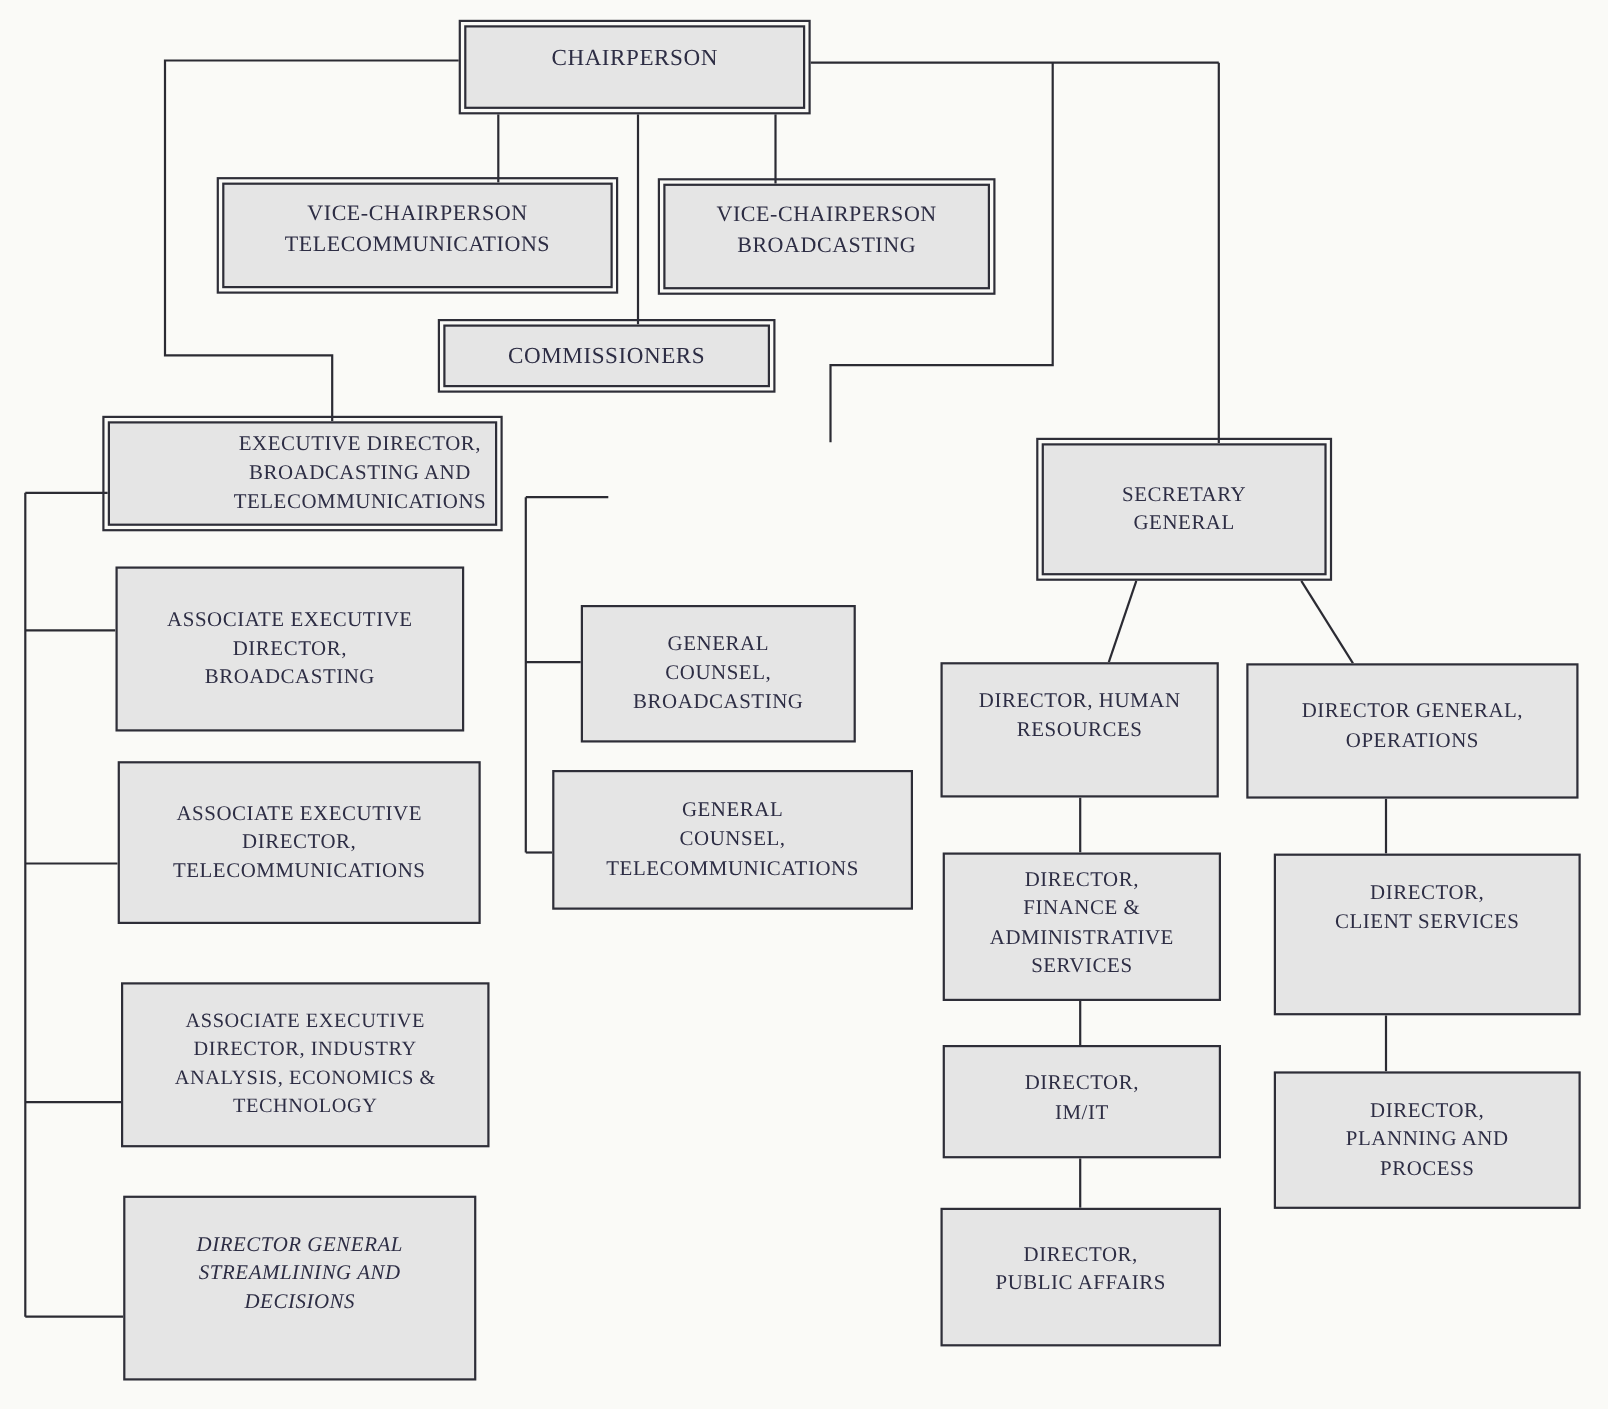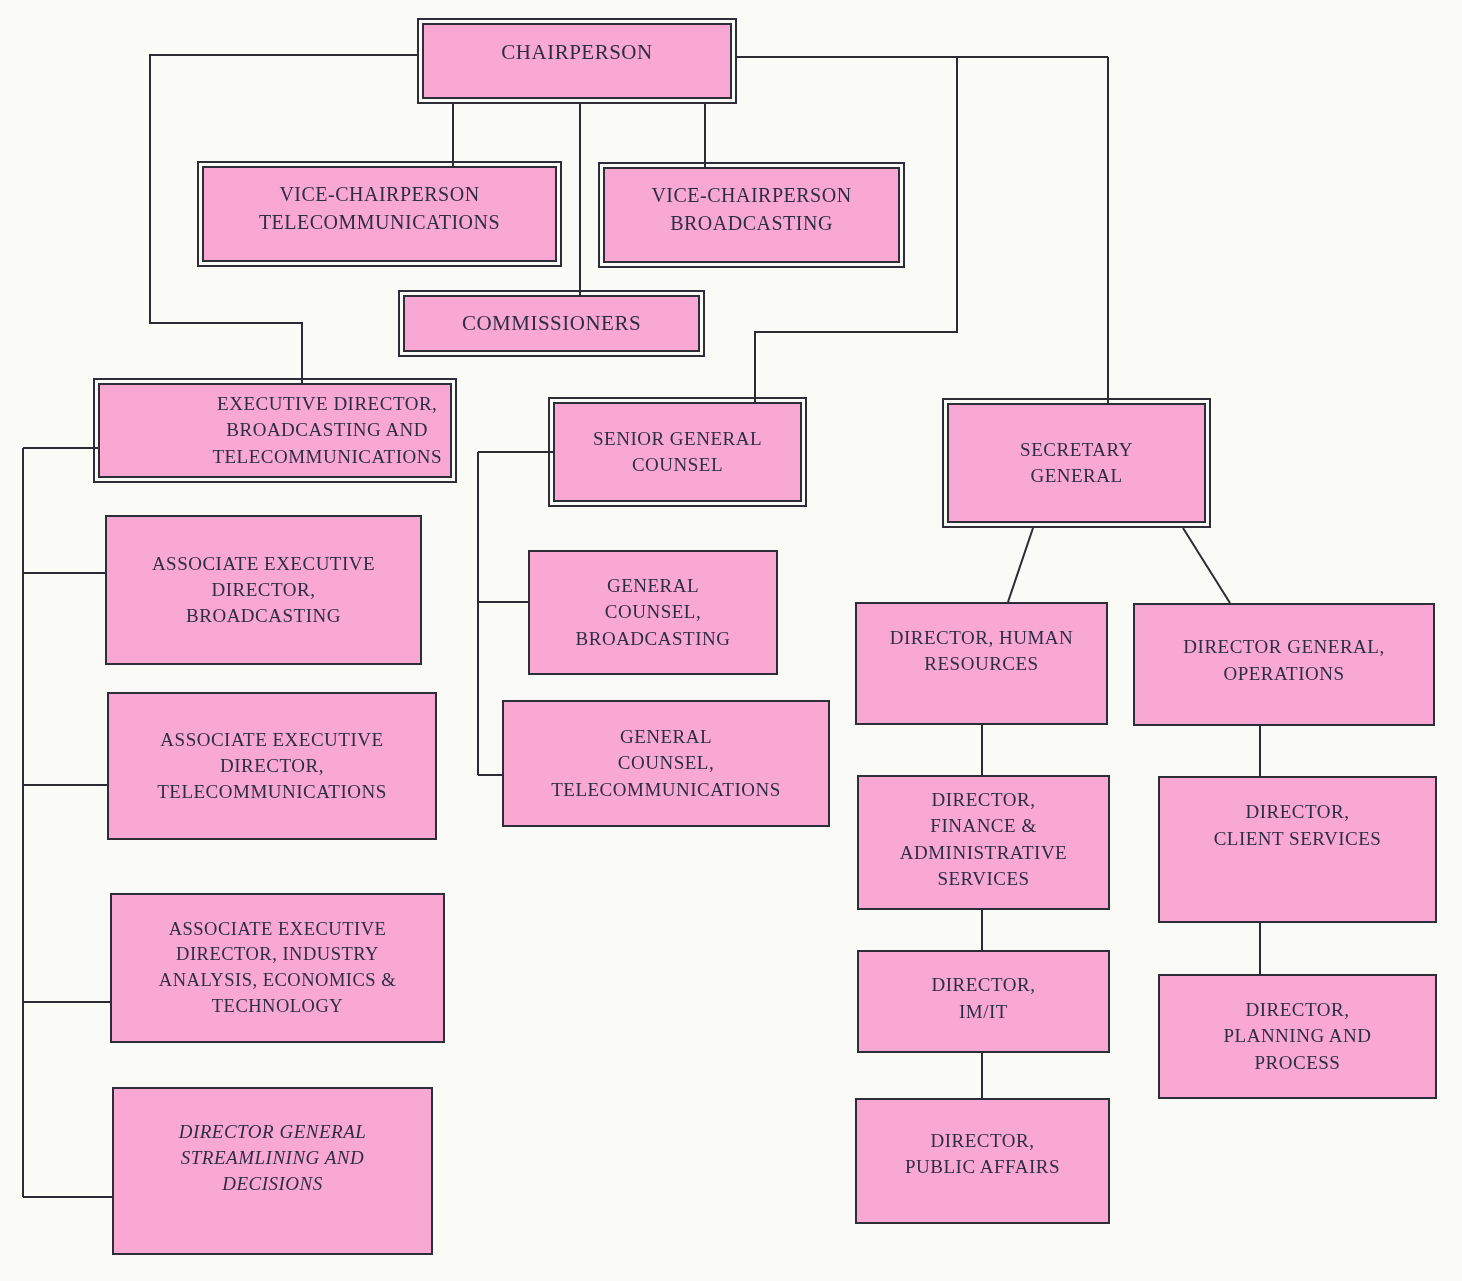--- a/index.html
+++ b/index.html
@@ -9,21 +9,21 @@
     font-family:"Liberation Serif", serif;
     position:relative;
     overflow:hidden;
   }
   #canvas{position:absolute;left:0;top:0;width:1462px;height:1281px;}
   #wires{position:absolute;left:0;top:0;}
   .node{
     position:absolute;
     box-sizing:border-box;
     border:2px solid #2e2e38;
-    background:#f9a8d4;
+    background:#e5e5e5;
     display:flex;align-items:center;justify-content:center;
     text-align:center;
     color:#2d2d44;
     font-size:19px;
     letter-spacing:0.5px;
     line-height:1.38;
     padding:4px 8px;
   }
   .node span{white-space:pre-line;display:block;}
   .double{
@@ -105,24 +105,20 @@
 BROADCASTING</span>
   </div>
   <div class="node double n-commissioners">
     <span>COMMISSIONERS</span>
   </div>
   <div class="node double n-exec-director">
     <span>EXECUTIVE DIRECTOR,
 BROADCASTING AND
 TELECOMMUNICATIONS</span>
   </div>
-  <div class="node double n-senior-gc">
-    <span>SENIOR GENERAL
-COUNSEL</span>
-  </div>
   <div class="node double n-secretary-general">
     <span>SECRETARY
 GENERAL</span>
   </div>
   <div class="node n-aed-broadcasting">
     <span>ASSOCIATE EXECUTIVE
 DIRECTOR,
 BROADCASTING</span>
   </div>
   <div class="node n-aed-telecom">

